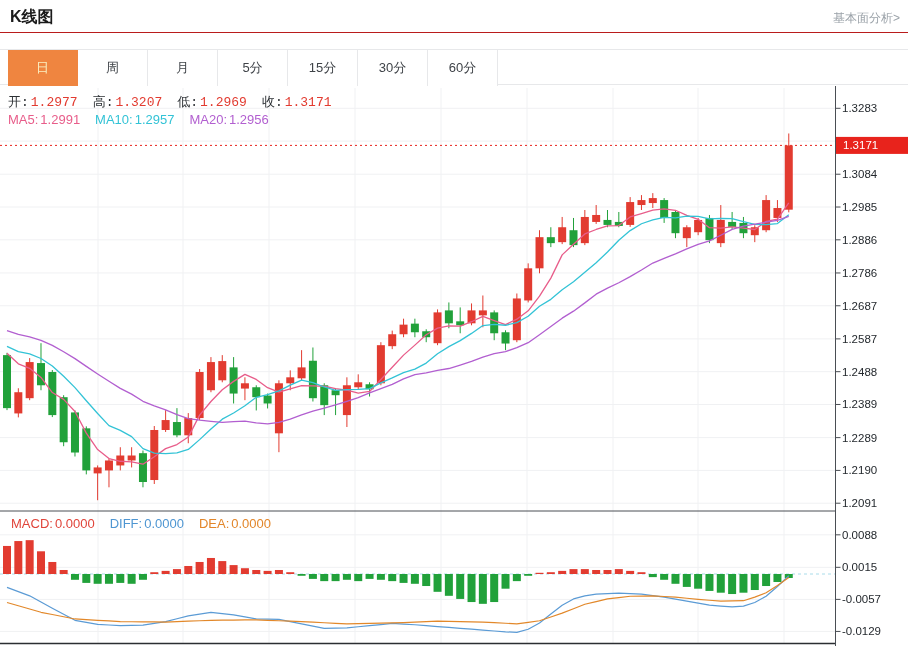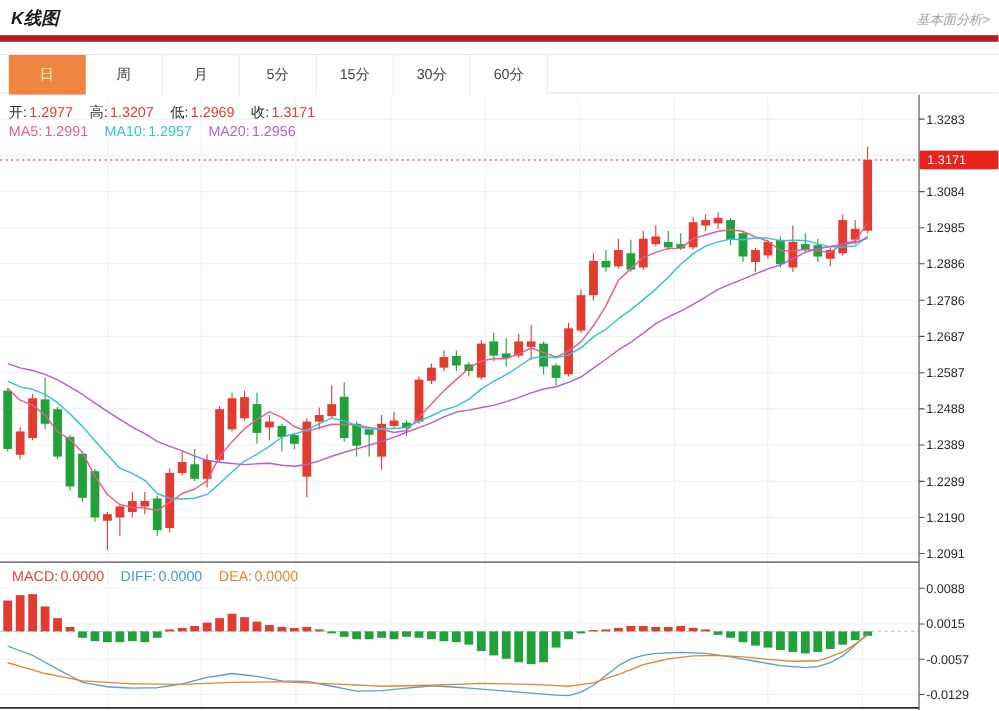--- a/index.html
+++ b/index.html
@@ -1,29 +1,29 @@
 <!DOCTYPE html>
 <html><head>
 <meta charset="utf-8">
 <style>
   html,body{margin:0;padding:0;background:#fff;}
   .page{position:relative;width:908px;height:646px;background:#fff;overflow:hidden;
         font-family:"Liberation Sans","DejaVu Sans",sans-serif;}
-  .header{position:relative;height:32px;border-bottom:6px solid #b91c1c;font-style:italic;}
+  .header{position:relative;height:32px;border-bottom:1px solid #b91c1c;}
   .title{position:absolute;left:10px;top:7px;font-size:16px;font-weight:bold;color:#1a1a1a;}
   .fund-link{position:absolute;right:8px;top:10px;font-size:12px;color:#9aa1a8;cursor:pointer;text-decoration:none;text-align:center;}
   .tabbar{position:absolute;left:0;top:49px;width:908px;height:36px;display:flex;
           border-top:1px solid #e7e8ea;border-bottom:1px solid #e7e8ea;padding-left:8px;box-sizing:border-box;background:#fff;}
   .tab{width:69px;height:36px;line-height:36px;text-align:center;font-size:13px;color:#3f4348;
        border-right:1px solid #e7e8ea;cursor:pointer;background:#fff;}
   .tab.selected{background:#ef8540;color:#faf0c2;border-right:1px solid #ef8540;}
   .chart-wrap{position:absolute;left:0;top:86px;width:856px;height:560px;}
   svg{display:block;}
   .legend{position:absolute;white-space:nowrap;font-size:13px;z-index:5;}
-  .legend-ohlc{left:8px;top:93px;}
+  .legend-ohlc{left:8px;top:93px;font-family:Liberation Mono, monospace;}
   .legend-ma{left:8px;top:112px;}
   .legend-macd{left:11px;top:516px;}
   .lg{margin-right:15px;}
   .lg .lbl{margin-right:2px;}
   .legend-ohlc .lbl{color:#2d3135;}
 </style>
 </head>
 <body>
 
 <div class="page">

